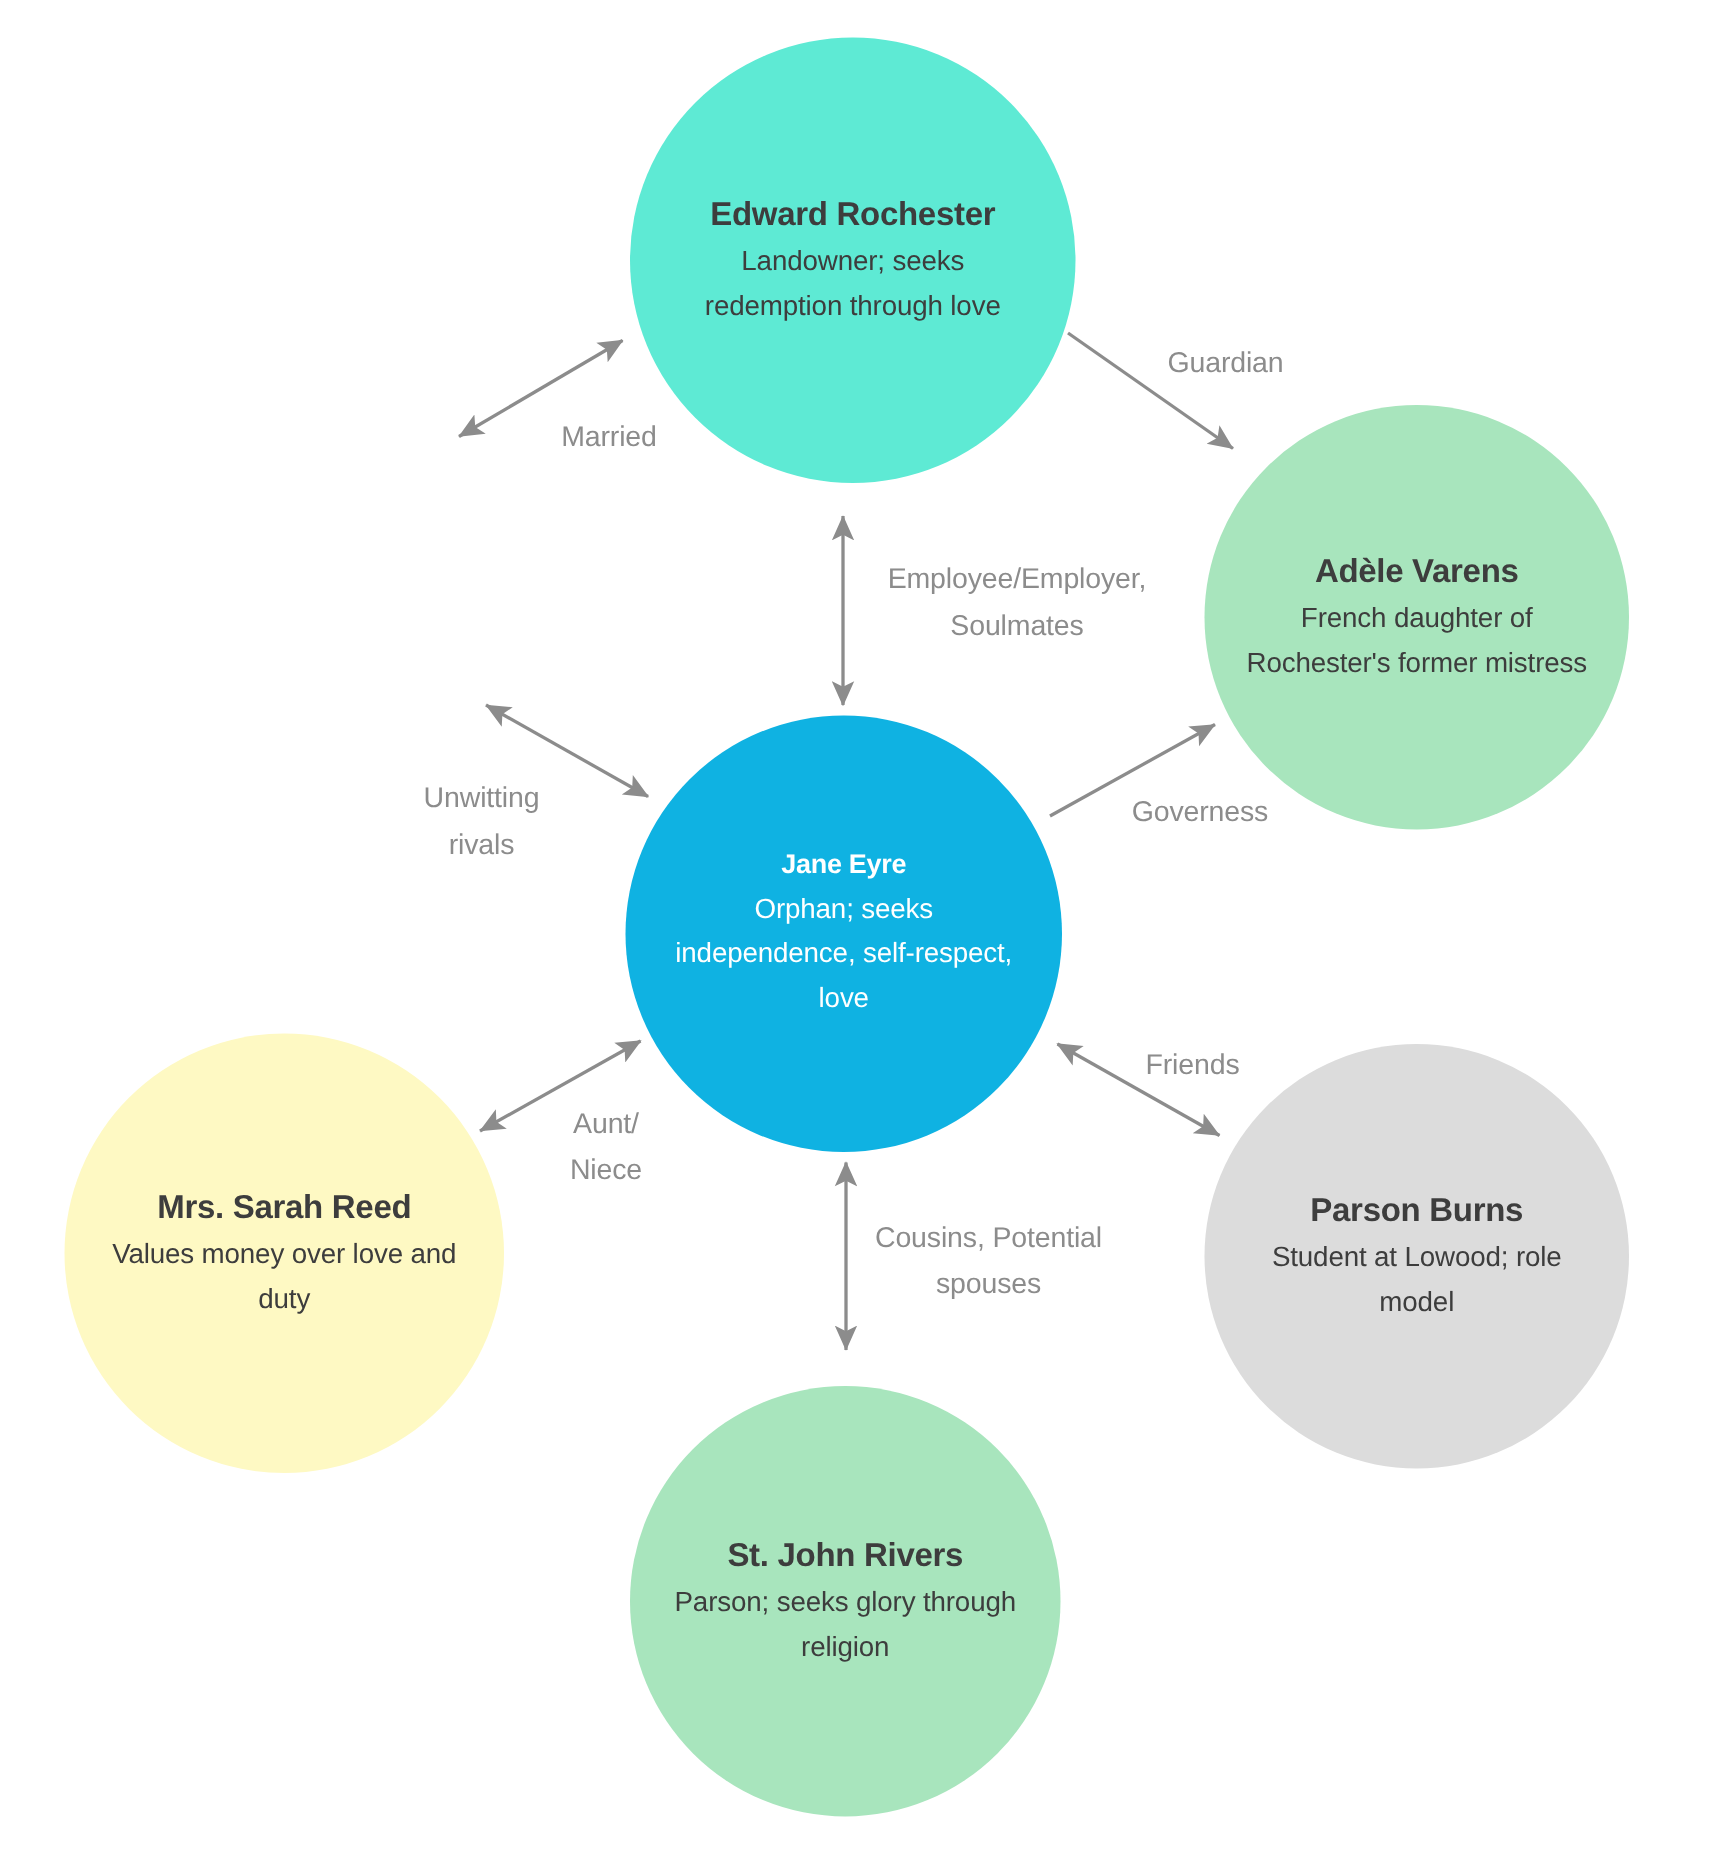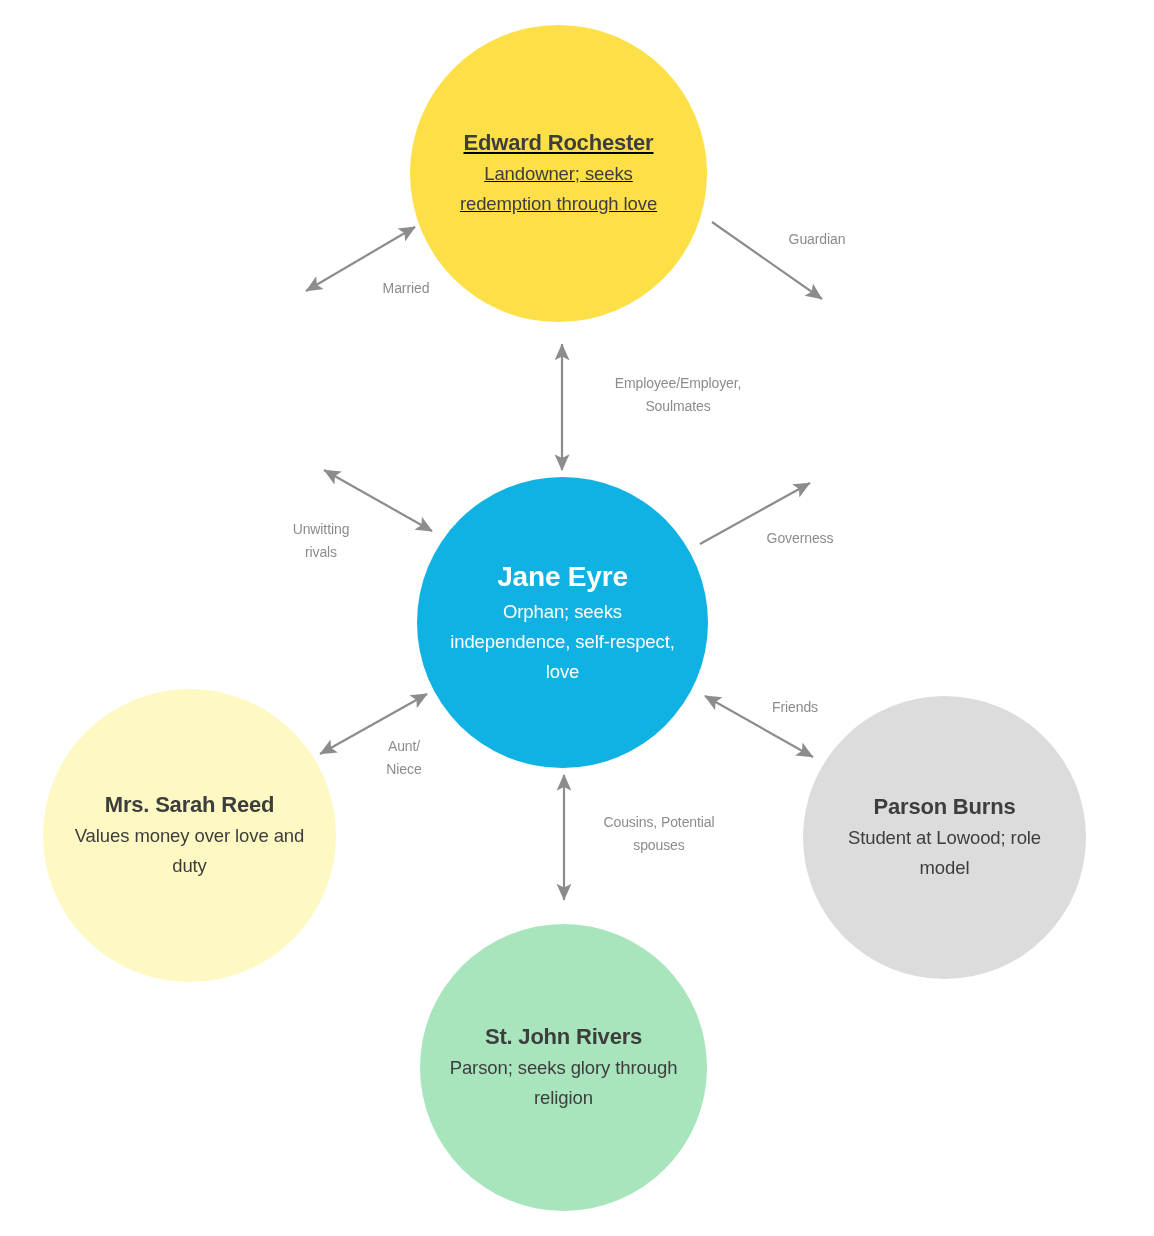--- a/index.html
+++ b/index.html
@@ -44,28 +44,28 @@
     letter-spacing: -0.2px;
   }
   .node-desc {
     font-size: 18.5px;
     line-height: 1.62;
     color: #3d3d3d;
     letter-spacing: -0.1px;
   }
   .node.center .node-title {
     color: #ffffff;
-    font-size: 28px;
+    font-size: 18px;
   }
   .node.center .node-desc {
     color: #ffffff;
   }
   .edge-label {
     position: absolute;
-    font-size: 14px;
+    font-size: 19px;
     line-height: 1.62;
     color: #8c8c8c;
     text-align: center;
     white-space: pre-line;
     letter-spacing: -0.1px;
   }
 </style>
 </head>
 <body>
 
@@ -91,26 +91,30 @@
 
     <line x1="700" y1="544" x2="810" y2="483" stroke="#8c8c8c" stroke-width="2.2" marker-end="url(#arrowEnd)"></line>
 
     <line x1="427" y1="694" x2="320" y2="754" stroke="#8c8c8c" stroke-width="2.2" marker-start="url(#arrowStart)" marker-end="url(#arrowEnd)"></line>
 
     <line x1="705" y1="696" x2="813" y2="757" stroke="#8c8c8c" stroke-width="2.2" marker-start="url(#arrowStart)" marker-end="url(#arrowEnd)"></line>
 
     <line x1="564" y1="775" x2="564" y2="900" stroke="#8c8c8c" stroke-width="2.2" marker-start="url(#arrowStart)" marker-end="url(#arrowEnd)"></line>
   </svg>
 
-  <div class="node" style="left:410px; top:25px; width:297px; height:297px; background:#fde047;text-decoration:underline;">
+  <div class="node" style="left:420px; top:25px; width:297px; height:297px; background:#5eead4;">
     <div class="node-title">Edward Rochester</div>
     <div class="node-desc">Landowner; seeks redemption through love</div>
   </div>
 
 
+  <div class="node" style="left:803px; top:270px; width:283px; height:283px; background:#a8e5bd;">
+    <div class="node-title">Adèle Varens</div>
+    <div class="node-desc">French daughter of Rochester's former mistress</div>
+  </div>
 
   <div class="node center" style="left:417px; top:477px; width:291px; height:291px; background:#0fb2e2;">
     <div class="node-title">Jane Eyre</div>
     <div class="node-desc">Orphan; seeks independence, self-respect, love</div>
   </div>
 
   <div class="node" style="left:43px; top:689px; width:293px; height:293px; background:#fef9c3;">
     <div class="node-title">Mrs. Sarah Reed</div>
     <div class="node-desc">Values money over love and duty</div>
   </div>

